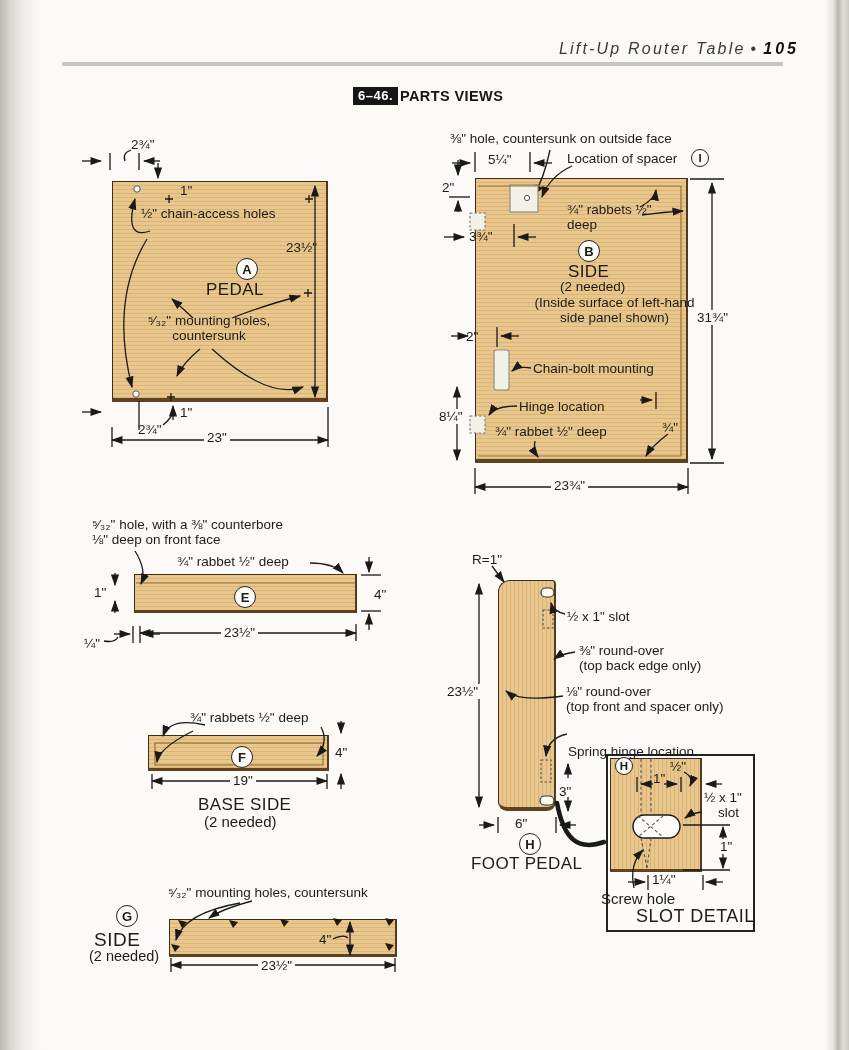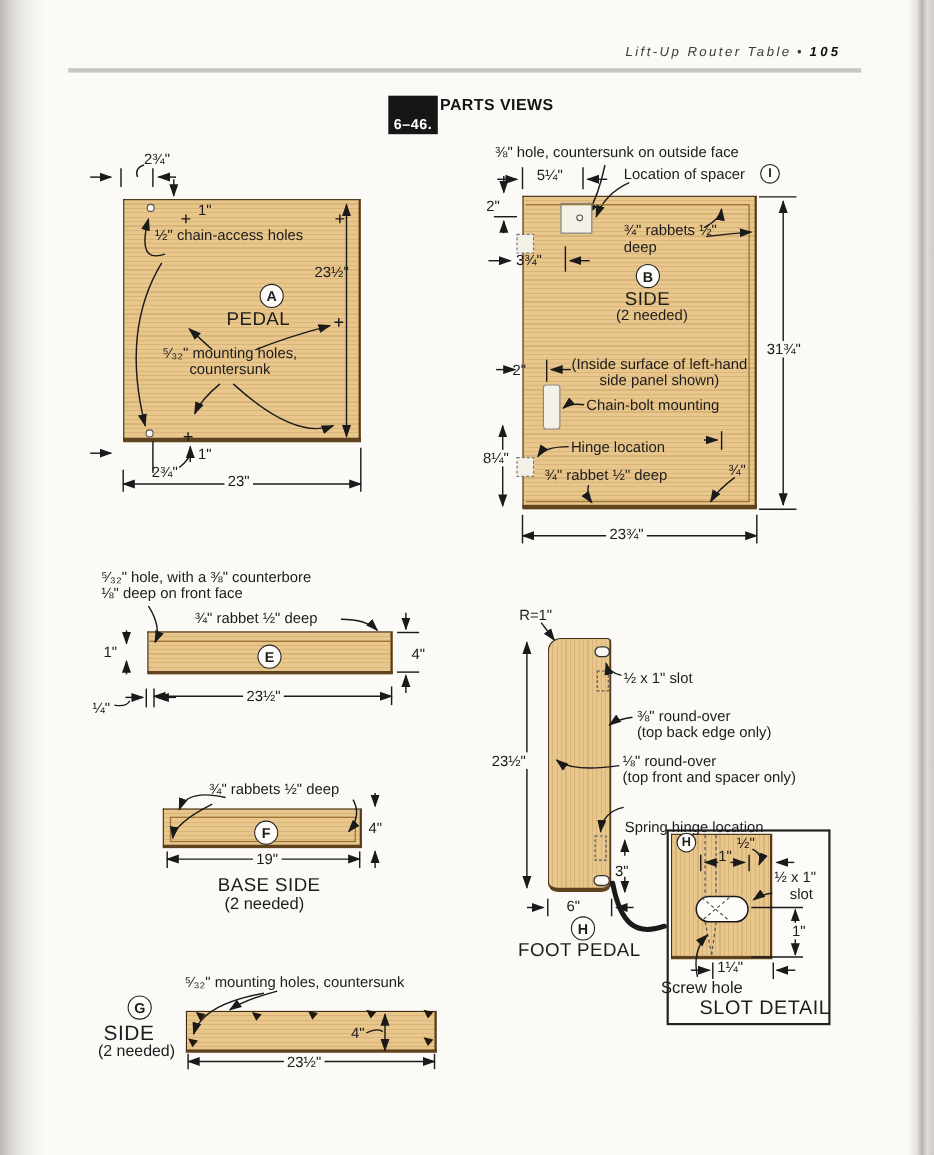--- a/index.html
+++ b/index.html
@@ -2,25 +2,25 @@
 <html><head>
 <meta charset="utf-8">
 <style>
   html,body{margin:0;padding:0;}
   body{font-family:"Liberation Sans","DejaVu Sans",sans-serif;}
   .page{position:relative;width:849px;height:1050px;background:#fbfaf7;overflow:hidden;color:#1c1c1c;}
   .edge-left{position:absolute;left:0;top:0;width:42px;height:1050px;
     background:linear-gradient(90deg,#bdbab6 0,#d8d6d2 10px,#efeeea 24px,#fbfaf7 42px);}
   .edge-right{position:absolute;right:0;top:0;width:24px;height:1050px;
     background:linear-gradient(90deg,#fbfaf7 0,#e6e4e0 35%,#b7b4b0 55%,#e0ded9 75%,#ccc9c5 100%);}
-  .hdr{position:absolute;top:40px;right:84px;font-style:italic;font-size:12px;letter-spacing:2.2px;color:#3a3a3a;white-space:nowrap;}
+  .hdr{position:absolute;top:40px;right:50px;font-style:italic;font-size:16px;letter-spacing:2.2px;color:#3a3a3a;white-space:nowrap;}
   .hdr .num{font-weight:bold;color:#111;letter-spacing:3px;}
   .hdr .sep{margin:0 5px;font-style:normal;}
   .hrule{position:absolute;left:62px;top:62px;width:721px;height:4px;background:#c7c7c1;}
-  .badge{position:absolute;left:353px;top:87px;background:#161616;color:#fff;font-weight:bold;font-size:13px;padding:18px 5px 2px 5px;letter-spacing:.5px;}
+  .badge{position:absolute;left:353px;top:87px;background:#161616;color:#fff;font-weight:bold;font-size:13px;padding:1px 5px 2px 5px;letter-spacing:.5px;}
   .figtitle{position:absolute;left:400px;top:88px;font-weight:bold;font-size:14.5px;letter-spacing:.4px;color:#141414;}
 
   .wood{position:absolute;box-sizing:border-box;background:#e9c78c;
     background-image:repeating-linear-gradient(180deg,rgba(150,106,47,0) 0 3px,rgba(150,106,47,.20) 3px 4px);
     border:1.5px solid #3f2f18;border-bottom:4px solid #5f431f;border-right:2.5px solid #543a1b;}
   .woodv{background-image:repeating-linear-gradient(90deg,rgba(150,106,47,0) 0 3px,rgba(150,106,47,.20) 3px 4px);}
   .board{border-bottom:3px solid #5f431f;}
   .pedal{border-radius:12px 4px 9px 9px;}
   .slotbox{position:absolute;box-sizing:border-box;background:#fcfbf8;border:2px solid #222;}
 
@@ -235,21 +235,21 @@
   <div class="lbl" style="left:450px;top:131px;">⅜" hole, countersunk on outside face</div>
   <div class="lbl" style="left:488px;top:152px;">5¼"</div>
   <div class="lbl" style="left:567px;top:151px;">Location of spacer</div>
   <div class="pc sm" style="left:691px;top:149px;">I</div>
   <div class="lbl" style="left:442px;top:180px;">2"</div>
   <div class="lbl wrap" style="left:567px;top:202px;width:88px;">¾" rabbets ½" deep</div>
   <div class="lbl" style="left:469px;top:229px;">3¾"</div>
   <div class="pc" style="left:578px;top:240px;">B</div>
   <div class="lbl big" style="left:568px;top:262px;">SIDE</div>
   <div class="lbl" style="left:560px;top:279px;">(2 needed)</div>
-  <div class="lbl wrap ctr" style="left:512px;top:295px;width:175px;margin-top:28px;">(Inside surface of left-hand side panel shown)</div>
+  <div class="lbl wrap ctr" style="left:527px;top:295px;width:175px;">(Inside surface of left-hand side panel shown)</div>
   <div class="lbl bg" style="left:694px;top:310px;">31¾"</div>
   <div class="lbl" style="left:466px;top:329px;">2"</div>
   <div class="lbl" style="left:533px;top:361px;">Chain-bolt mounting</div>
   <div class="lbl" style="left:519px;top:399px;">Hinge location</div>
   <div class="lbl bg" style="left:436px;top:409px;">8¼"</div>
   <div class="lbl" style="left:495px;top:424px;">¾" rabbet ½" deep</div>
   <div class="lbl" style="left:662px;top:420px;">¾"</div>
   <div class="lbl bg" style="left:551px;top:478px;">23¾"</div>
 
   <div class="lbl" style="left:92px;top:517px;">⁵⁄₃₂" hole, with a ⅜" counterbore</div>

